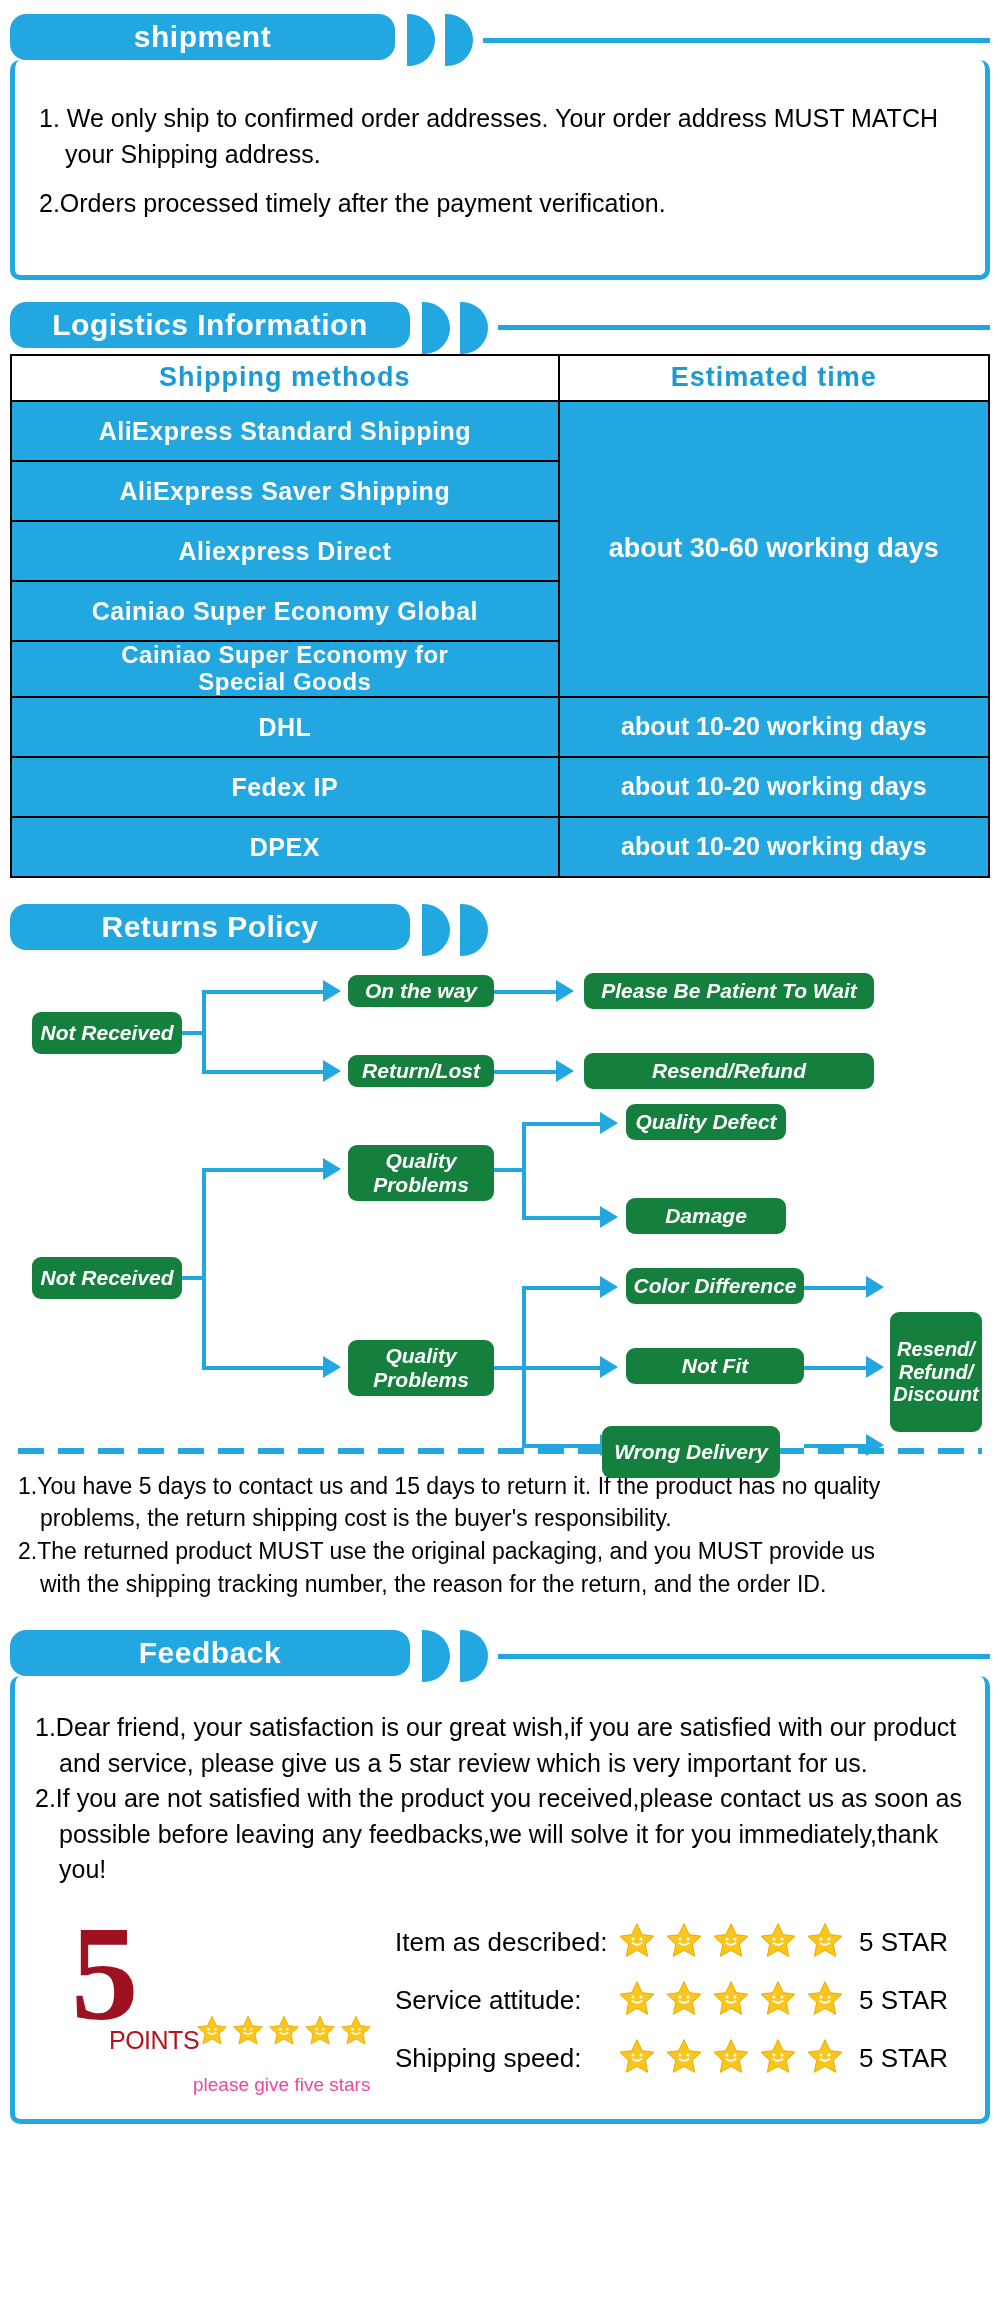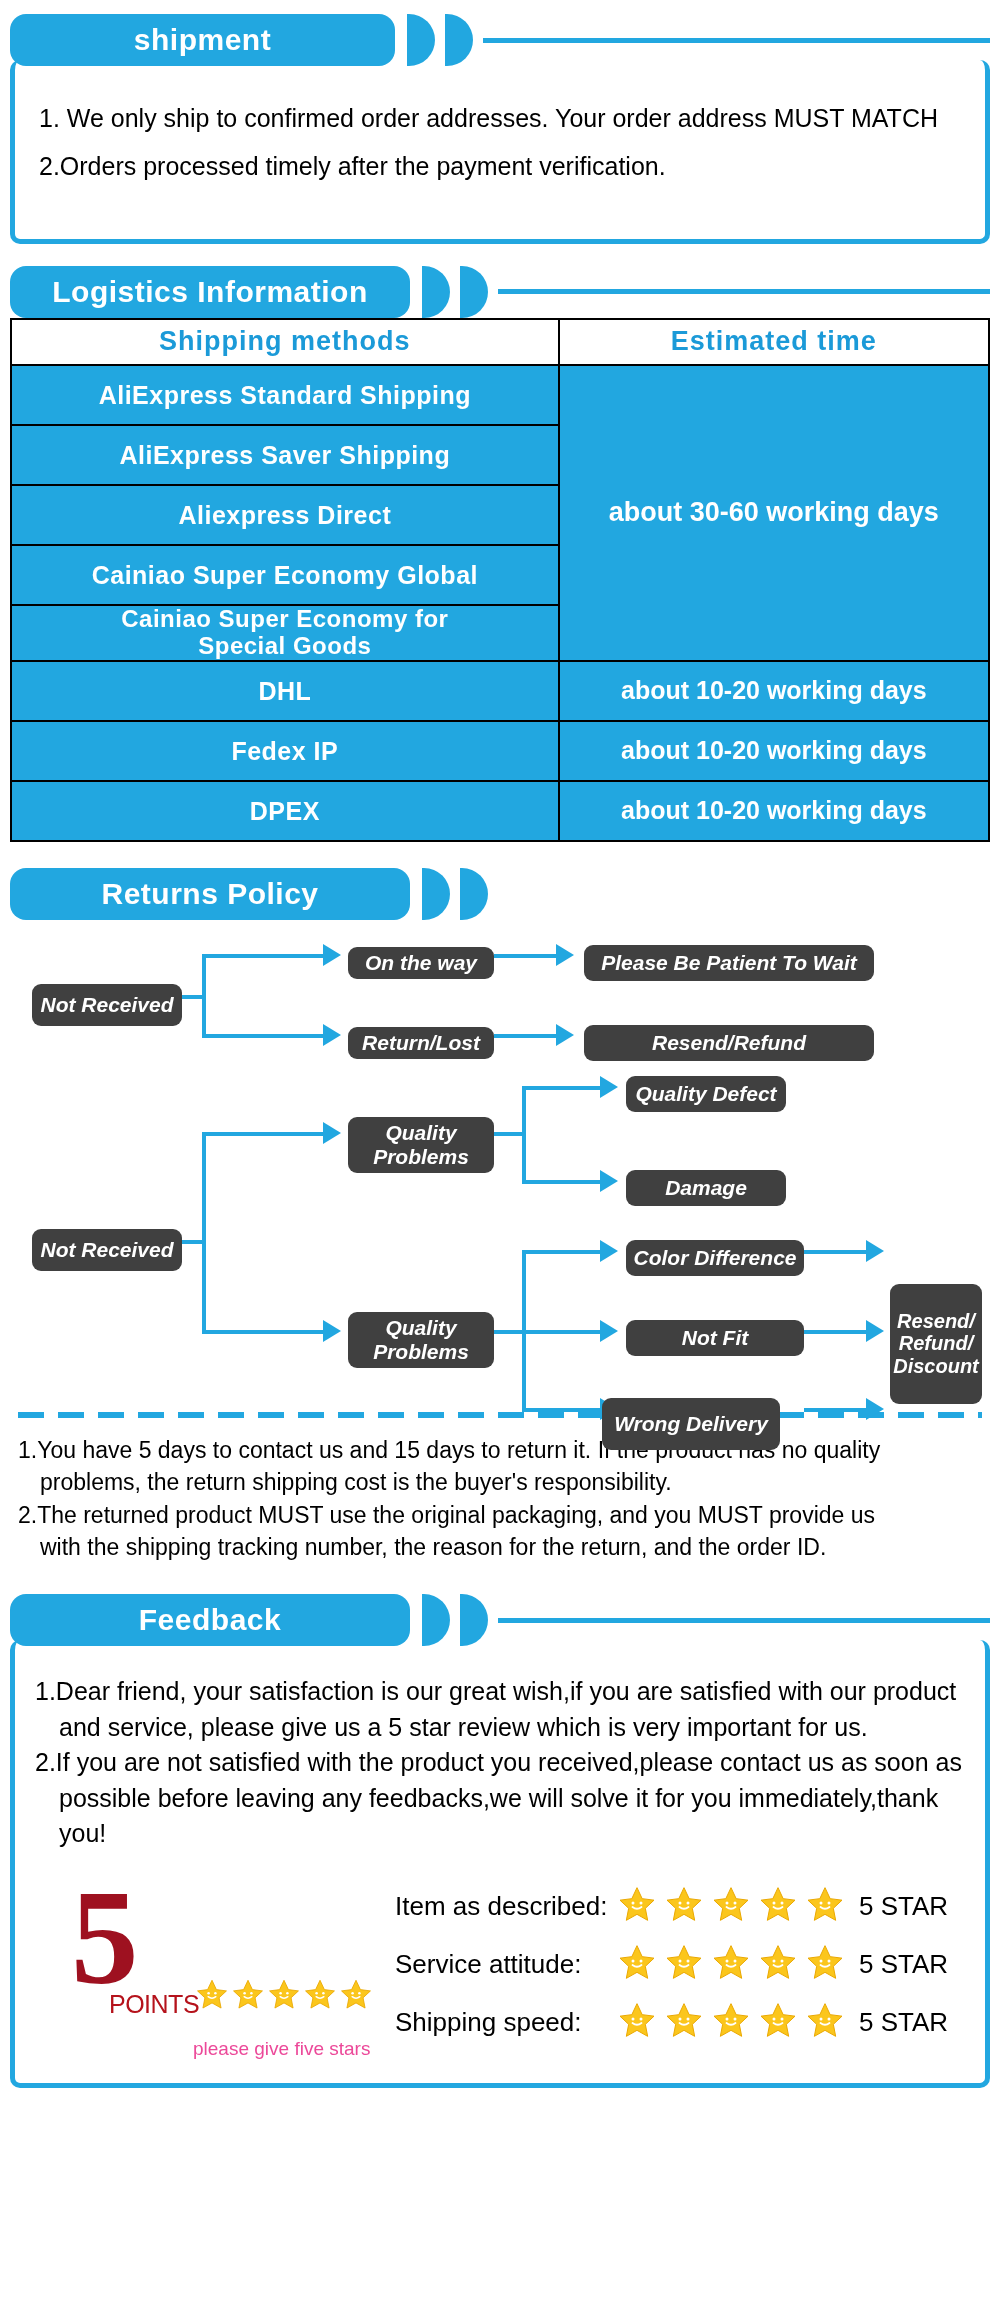--- a/index.html
+++ b/index.html
@@ -11,21 +11,21 @@
     color: #111;
   }
   .page { width: 1000px; position: relative; padding: 0 0 40px 0; }
 
   
   .banner { position: relative; height: 52px; display: flex; align-items: flex-start; }
   .banner-tab {
     background: #22a7e0;
     color: #fff;
     border-radius: 16px 16px 16px 16px;
-    height: 52px;
+    height: 46px;
     display: flex;
     align-items: center;
     justify-content: center;
     font-weight: bold;
     letter-spacing: .5px;
     padding: 0 28px;
   }
   .banner-tab.w-ship  { width: 385px; font-size: 30px; }
   .banner-tab.w-log   { width: 400px; font-size: 30px; }
   .banner-tab.w-ret   { width: 400px; font-size: 30px; }
@@ -79,31 +79,30 @@
   .ltable .tcell {
     background: #22a7e0; color: #fff; font-weight: bold;
     font-size: 27px; text-align: center; vertical-align: middle;
   }
   .logi-wrap { }
 
   
   .flow { position: relative; height: 470px; margin-top: 16px; }
   .node {
     position: absolute;
-    background: #404040;
+    background: #15803d;
     color: #fff;
     border-radius: 9px;
     font-style: italic;
     font-weight: bold;
     font-size: 21px;
     display: flex; align-items: center; justify-content: center;
     text-align: center;
     line-height: 1.12;
     padding: 4px 4px;
-    margin-top: 8px;
   }
   .hline { position: absolute; background: #22a7e0; height: 4px; }
   .vline { position: absolute; background: #22a7e0; width: 4px; }
   .arrow {
     position: absolute;
     width: 0; height: 0;
     border-top: 11px solid transparent;
     border-bottom: 11px solid transparent;
     border-left: 18px solid #22a7e0;
   }
@@ -158,20 +157,21 @@
     <div class="banner">
       <div class="banner-tab w-ship">shipment</div>
       <div class="pill first"></div>
       <div class="pill"></div>
       <div class="banner-rule"></div>
     </div>
     <div class="outlined">
       <div class="box-body" style="padding:40px 26px 54px 24px;">
         <div class="para">
           <span class="ln">1. We only ship to confirmed order addresses. Your order address MUST MATCH</span>
+          <span class="ln ind">your Shipping address.</span>
           <span class="ln" style="margin-top:12px;">2.Orders processed timely after the payment verification.</span>
         </div>
       </div>
     </div>
   </div>
 
   <div class="section" style="margin-top:22px;">
     <div class="banner">
       <div class="banner-tab w-log">Logistics Information</div>
       <div class="pill first"></div>

